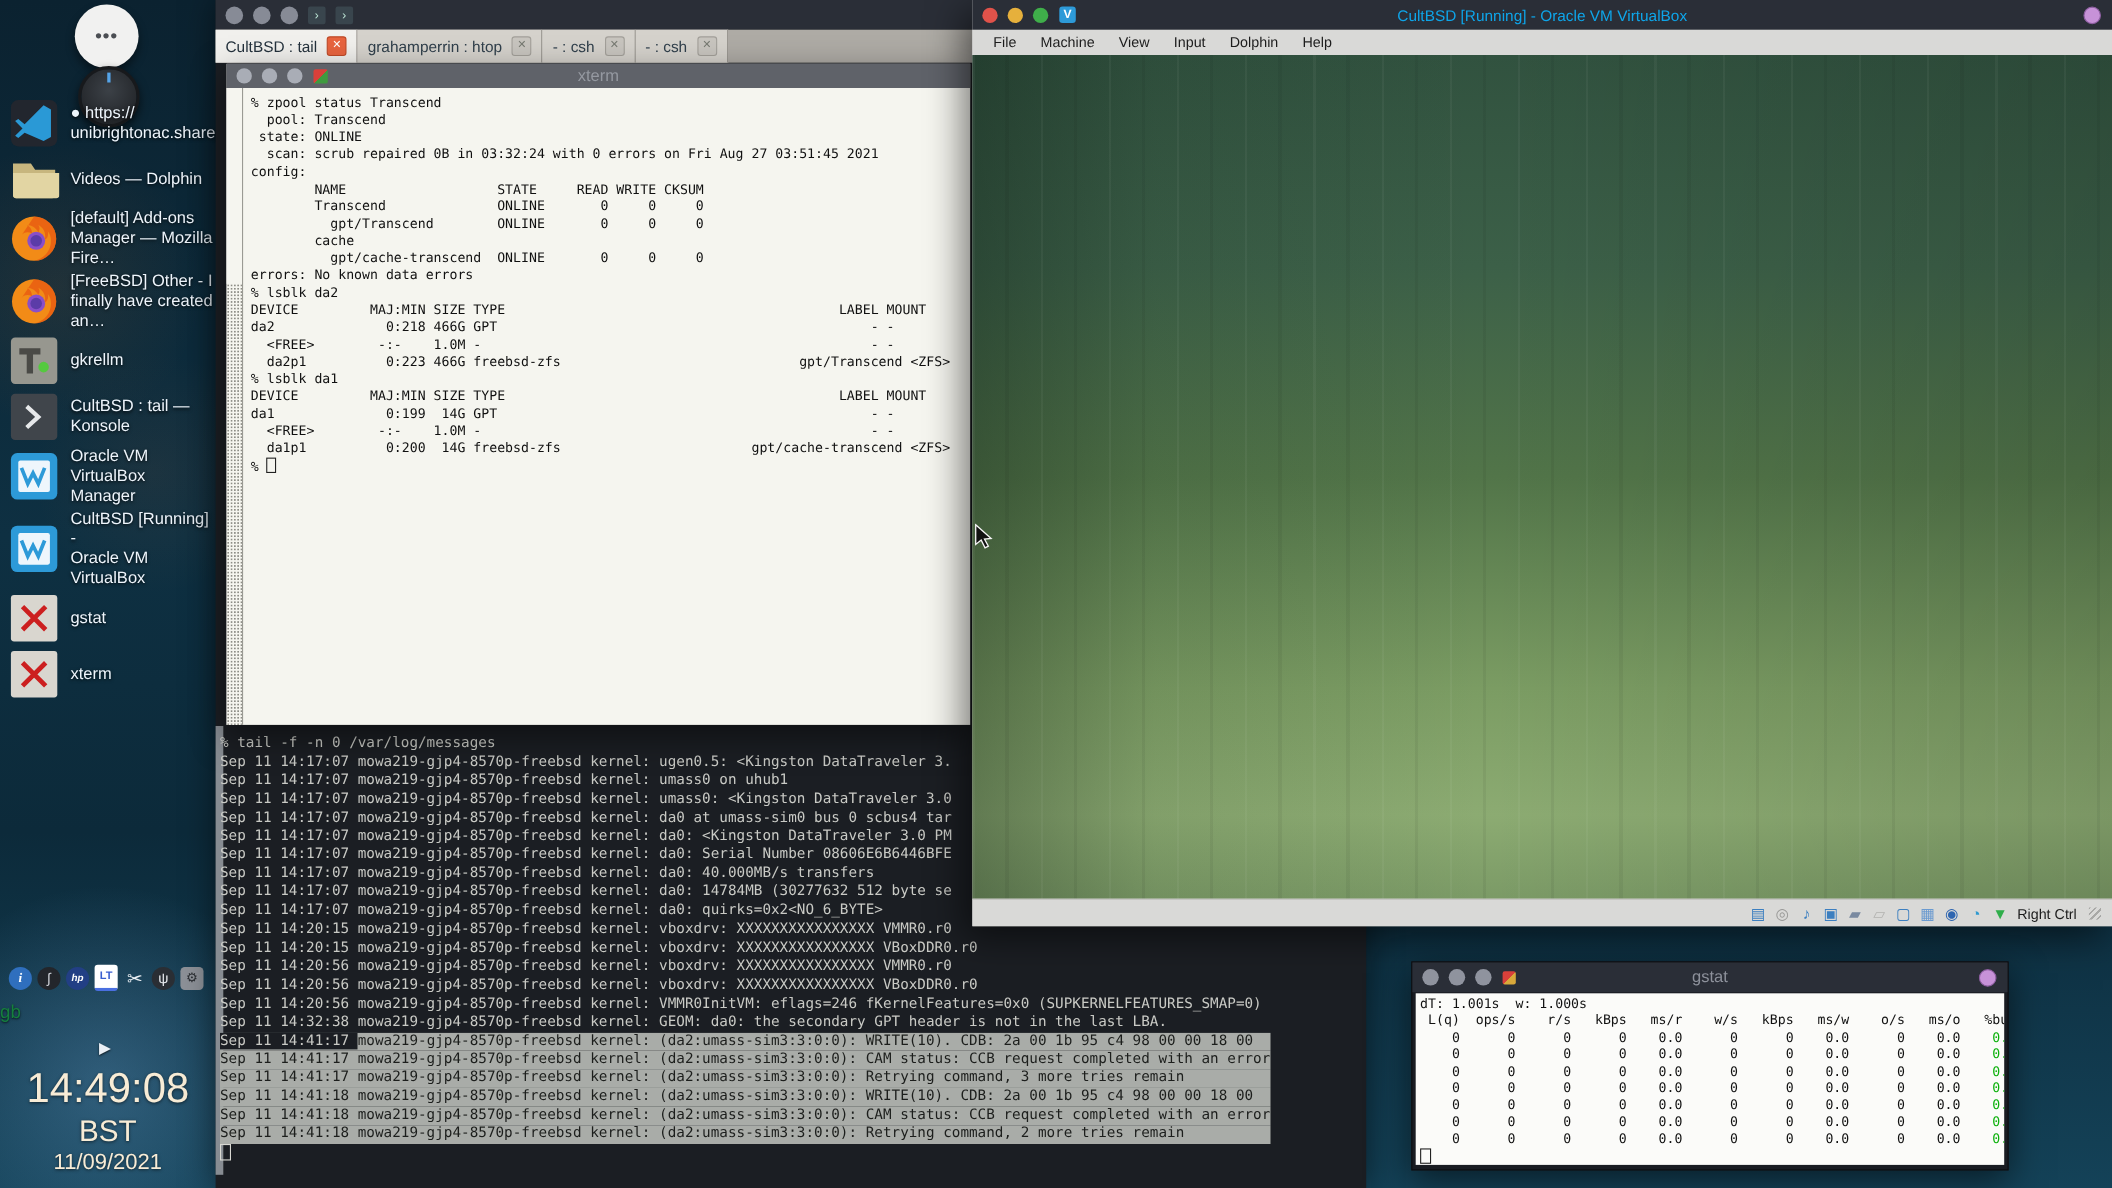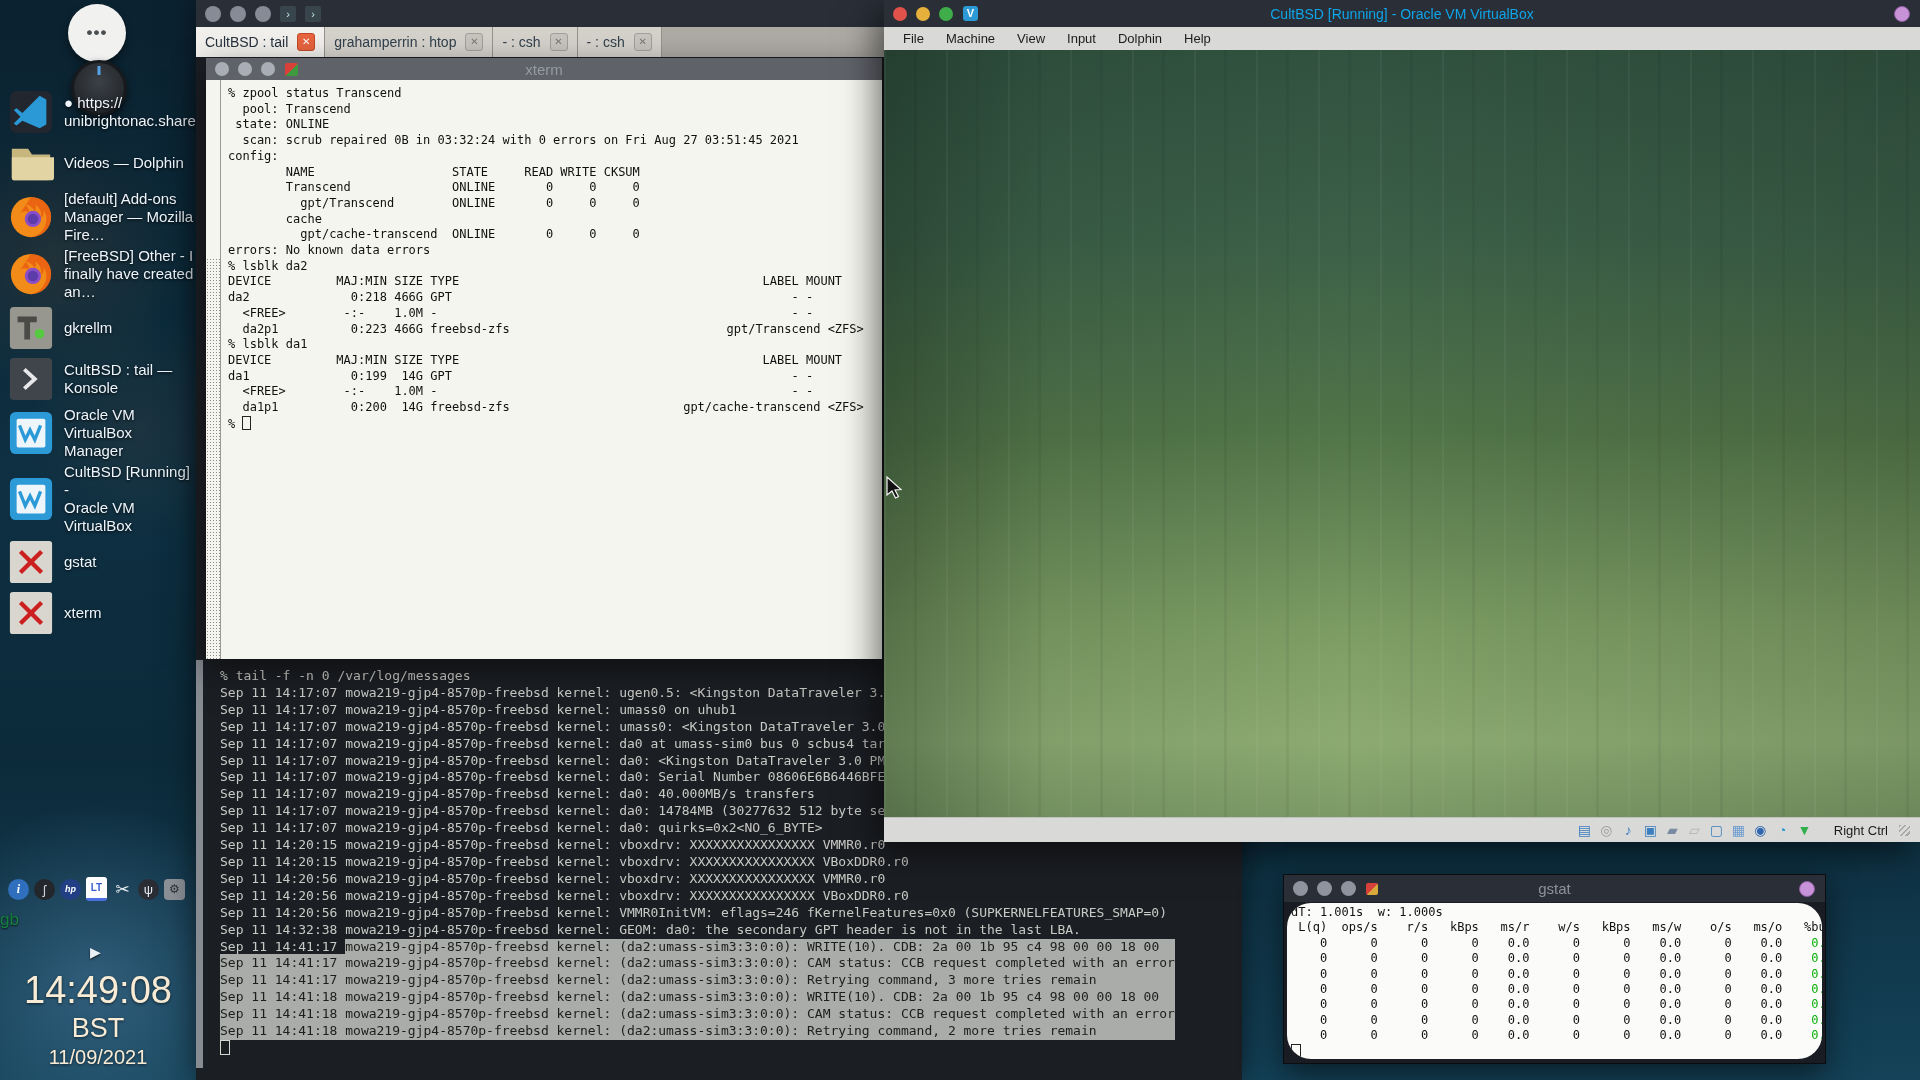--- a/index.html
+++ b/index.html
@@ -47,21 +47,21 @@
   #konsole{left:196px;top:0;width:1046px;height:1080px;background:#1b1e23;box-shadow:0 0 30px rgba(0,0,0,.55);}
   .k-titlebar{height:27px;background:#2a2e37;display:flex;align-items:center;}
   .tb-circle{width:16px;height:16px;border-radius:50%;background:#878b96;margin-left:9px;flex:none;}
   .k-navbtn{width:16px;height:16px;margin-left:9px;background:#39454d;color:#bfe8d8;font-size:11px;line-height:16px;text-align:center;border-radius:2px;flex:none;}
   .k-tabbar{height:30px;background:#aeaba5;display:flex;align-items:stretch;}
   .tab{display:flex;align-items:center;padding:0 9px;font-size:14px;color:#31404c;background:#d5d2cc;border-right:1px solid #95928c;}
   .tab.active{background:#f1f0ed;color:#24313c;}
   .tclose{width:16px;height:16px;margin-left:9px;border-radius:3px;background:#c8c5bf;color:#767971;font-size:10px;line-height:16px;text-align:center;border:1px solid #a3a09a;}
   .tab.active .tclose{background:#e8643f;color:#fff;border-color:#bf4a28;}
   #konsole-scroll{position:absolute;left:0;top:660px;width:7px;height:408px;background:#9aa0a6;opacity:.85;}
-  #konsole-log{position:absolute;left:0;top:668px;width:100%;padding-left:24px;
+  #konsole-log{position:absolute;left:0;top:668px;width:100%;padding-left:4px;
     font-family:"DejaVu Sans Mono",monospace;font-size:13px;line-height:16.9px;color:#c9cac5;}
   .tline{white-space:pre;}
   .tline.sel{background:#a9aca8;color:#1c1e1c;width:955px;}
   .presel{background:#1b1e23;color:#c9cac5;}
   .kcursor{display:inline-block;width:8px;height:13px;border:1px solid #d8d8d2;vertical-align:-2px;}
   
   #xterm{left:206px;top:58px;width:676px;height:601px;background:#f5f5ef;box-shadow:0 10px 30px rgba(0,0,0,.5);}
   .x-titlebar{height:22px;background:#5f6269;display:flex;align-items:center;position:relative;}
   .x-circle{width:14px;height:14px;border-radius:50%;background:#a9adb6;margin-left:9px;flex:none;}
   .x-appicon{width:13px;height:13px;margin-left:10px;background:linear-gradient(135deg,#d8403a 0 50%,#3f9a3f 50% 100%);border-radius:2px;flex:none;}
@@ -85,30 +85,30 @@
   .v-menubar{height:23px;background:#d9d9d7;border-bottom:1px solid #c0c0be;display:flex;align-items:center;padding-left:8px;}
   .menu-item{padding:0 11px;font-size:13px;color:#1c1c1c;}
   #vm-screen{position:absolute;top:50px;left:0;right:0;height:768px;
     background:
       repeating-linear-gradient(90deg, rgba(255,255,255,0.045) 0 2px, rgba(0,0,0,0) 2px 30px, rgba(0,0,0,0.055) 30px 33px, rgba(0,0,0,0) 33px 62px),
       linear-gradient(90deg, rgba(8,20,14,0.32) 0, rgba(8,20,14,0.08) 16%, rgba(0,0,0,0) 45%, rgba(0,0,0,0.12) 100%),
       linear-gradient(180deg,#31523f 0%,#3c6048 25%,#527549 50%,#7b9c63 75%,#8cab72 90%,#7b9a66 100%);}
   .v-statusbar{position:absolute;bottom:0;left:0;right:0;height:24px;background:#d9d9d7;border-top:1px solid #c0c0be;
     display:flex;align-items:center;justify-content:flex-end;padding-right:10px;gap:5px;}
   .sicon{width:17px;height:17px;font-size:14px;line-height:17px;text-align:center;}
-  .hostkey{font-size:13px;color:#1c1c1c;margin-left:16px;}
+  .hostkey{font-size:13px;color:#1c1c1c;margin-left:2px;}
   .grip{width:11px;height:11px;margin-left:6px;background:repeating-linear-gradient(135deg,#a8a8a6 0 1.5px,rgba(0,0,0,0) 1.5px 4px);}
   
   #gstat{left:1283px;top:874px;width:541px;height:188px;background:#191c22;border:1px solid #0c0d10;box-shadow:0 10px 30px rgba(0,0,0,.55);}
   .g-titlebar{height:27px;background:#2a2e37;display:flex;align-items:center;position:relative;}
   .g-circle{width:15px;height:15px;border-radius:50%;background:#8f939e;margin-left:9px;flex:none;}
   .g-appicon{width:12px;height:12px;margin-left:10px;background:linear-gradient(135deg,#d8403a 0 50%,#d8a83a 50% 100%);border-radius:2px;flex:none;}
   .g-title{position:absolute;left:0;width:100%;text-align:center;color:#8d919b;font-size:15px;}
   #gstat-body{position:absolute;top:28px;left:3px;right:3px;bottom:4px;background:#fbfbf9;
-    font-family:"DejaVu Sans Mono",monospace;font-size:12px;line-height:15.4px;color:#111;padding:2px 0 0 4px;overflow:hidden;border-radius:24px;}
+    font-family:"DejaVu Sans Mono",monospace;font-size:12px;line-height:15.4px;color:#111;padding:2px 0 0 4px;overflow:hidden;}
   .grow,.gtext{white-space:pre;}
   .gcursor{display:inline-block;width:8px;height:12px;border:1px solid #222;vertical-align:-2px;}
   
   #mouse-cursor{left:884px;top:476px;width:24px;height:24px;}
 </style>
 </head>
 <body>
 
 <div id="sidebar" class="abs">
   <div id="overflow-widget">•••</div>

